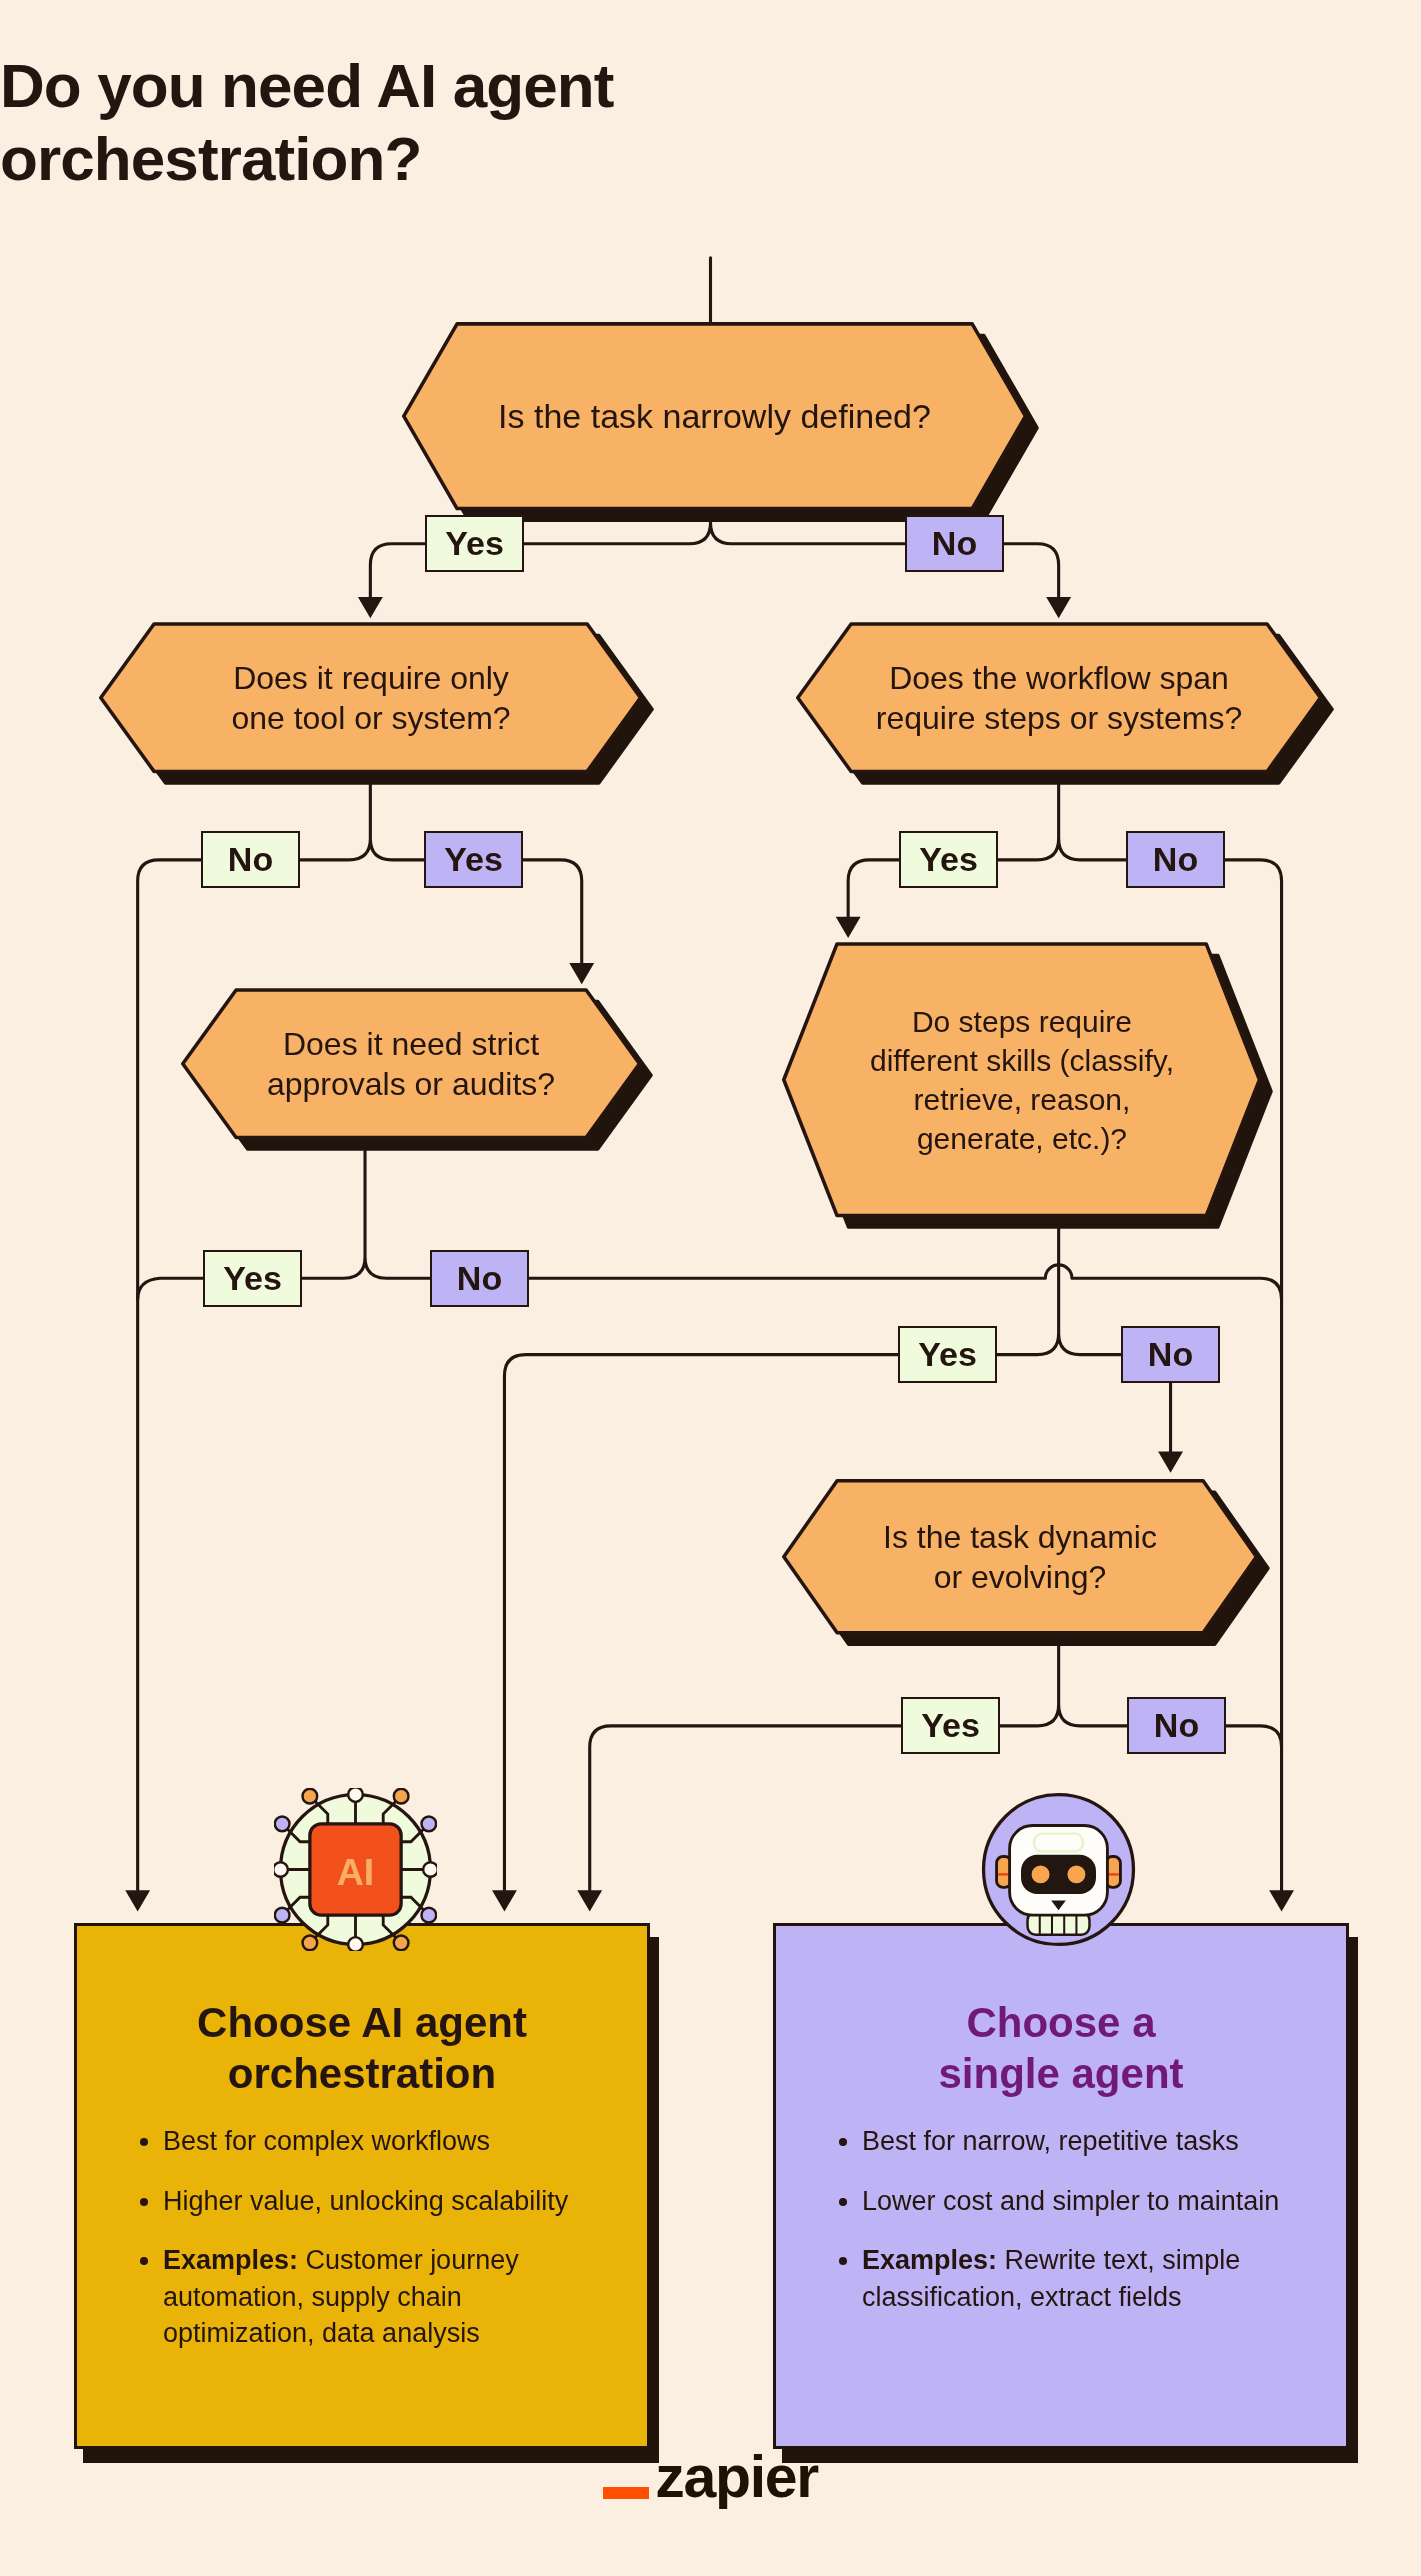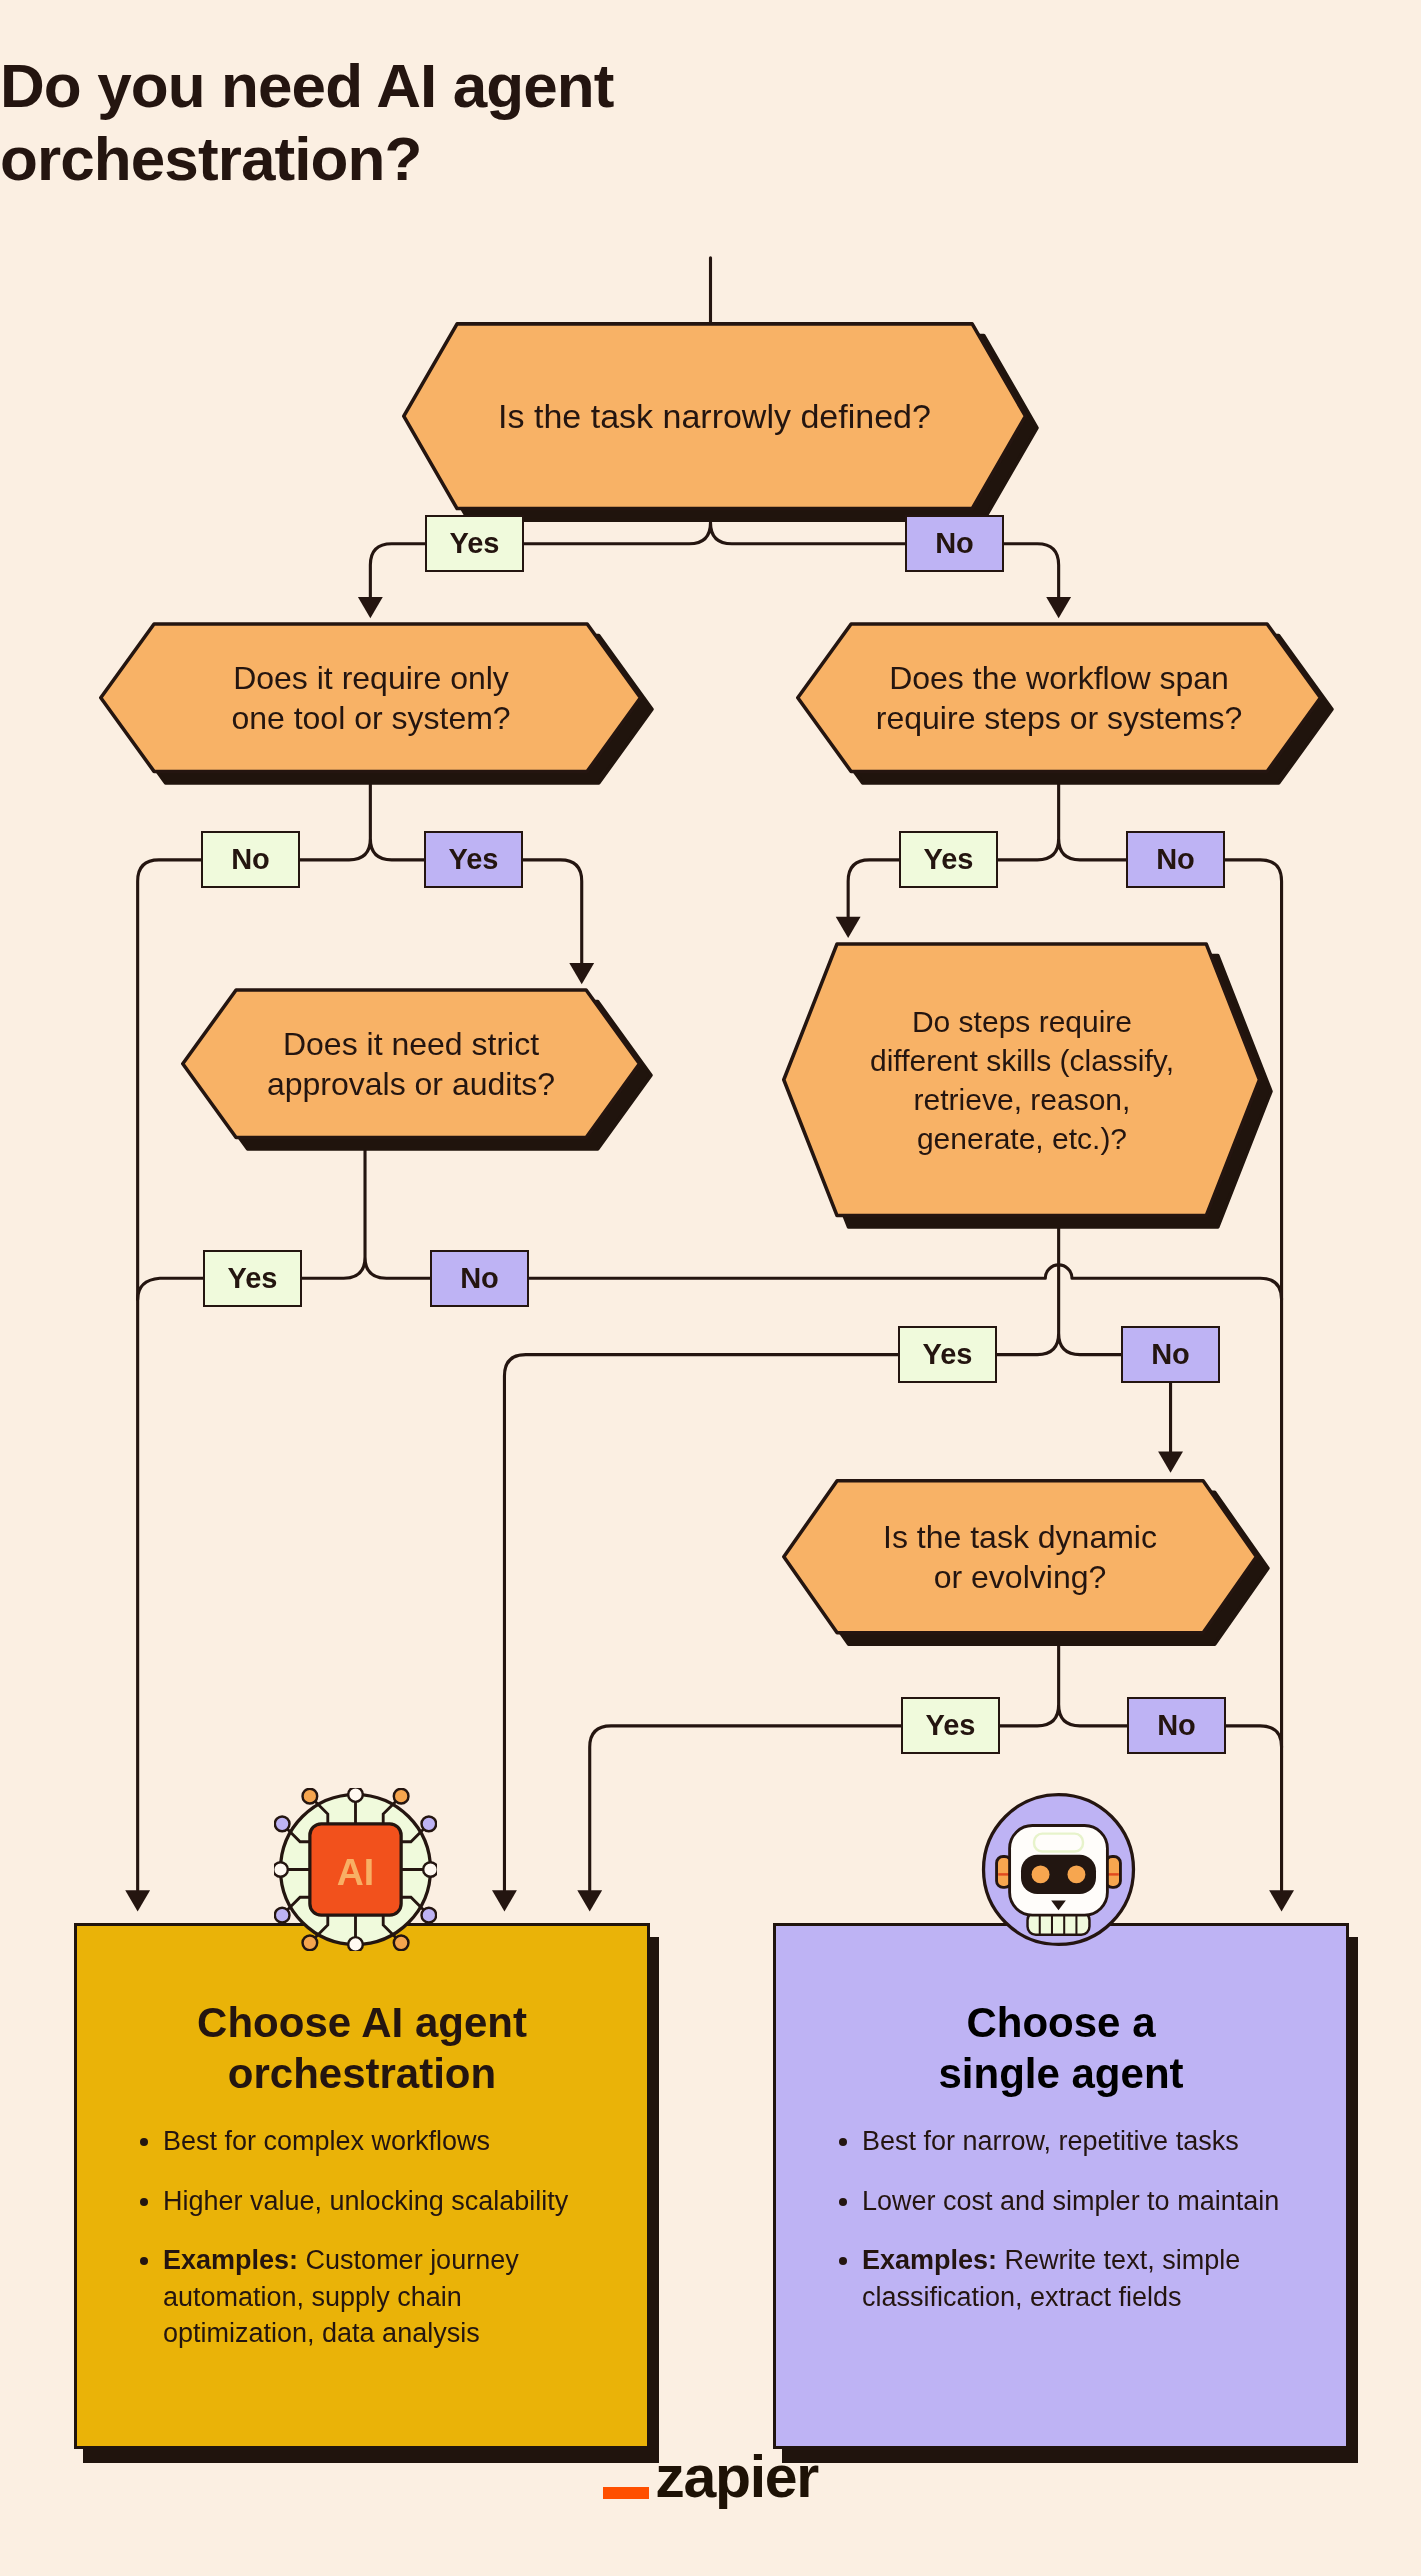--- a/index.html
+++ b/index.html
@@ -9,31 +9,31 @@
          font-size:62px;line-height:1.17;font-weight:800;color:#241510;letter-spacing:-0.9px;}
   #connectors{position:absolute;left:0;top:0;z-index:1;}
   .hex{position:absolute;z-index:2;}
   .hex svg{position:absolute;left:0;top:0;overflow:visible;}
   .hex-label{position:absolute;inset:0;display:flex;flex-direction:column;justify-content:center;
              align-items:center;font-size:32px;font-weight:500;color:#241510;
              line-height:1.25;z-index:2;}
   .hex.q1 .hex-label{font-size:34px;}
   .hex.q5 .hex-label{font-size:30px;line-height:1.3;}
   .tag{position:absolute;width:99px;height:57px;border:2.7px solid #241510;box-sizing:border-box;
-       display:flex;align-items:center;justify-content:center;font-weight:700;font-size:29px;
+       display:flex;align-items:center;justify-content:center;font-weight:700;font-size:34px;
        color:#241510;z-index:3;}
   .tag.green{background:#F0FADC;}
   .tag.purple{background:#BEB3F4;}
   .result{position:absolute;width:576px;height:526px;border:3.6px solid #20140D;
           box-shadow:9px 14px 0 #20140D;box-sizing:border-box;z-index:2;
           padding:71px 50px 0 50px;}
   .result.green{background:#eab308;}
   .result.purple{background:#BEB3F4;}
   .result-title{text-align:center;font-size:42px;font-weight:700;line-height:1.22;color:#241510;}
-  .result.purple .result-title{color:#000000;}
+  .result.purple .result-title{color:#701a75;}
   .result ul{margin:24px 0 0;padding:0 0 0 36px;}
   .result li{font-size:27px;line-height:1.35;color:#241510;margin-bottom:23px;max-width:455px;}
   .icon{position:absolute;width:163px;height:163px;z-index:4;}
   .brand{position:absolute;top:2448px;left:0;width:100%;display:flex;justify-content:center;
          align-items:flex-end;gap:6.2px;z-index:2;}
   .brand-underscore{width:46px;height:12.4px;background:#FF4F00;margin-bottom:8px;}
   .brand-text{font-size:59px;font-weight:700;color:#1E1206;letter-spacing:-1.3px;line-height:1;}
 </style>
 </head>
 <body>

